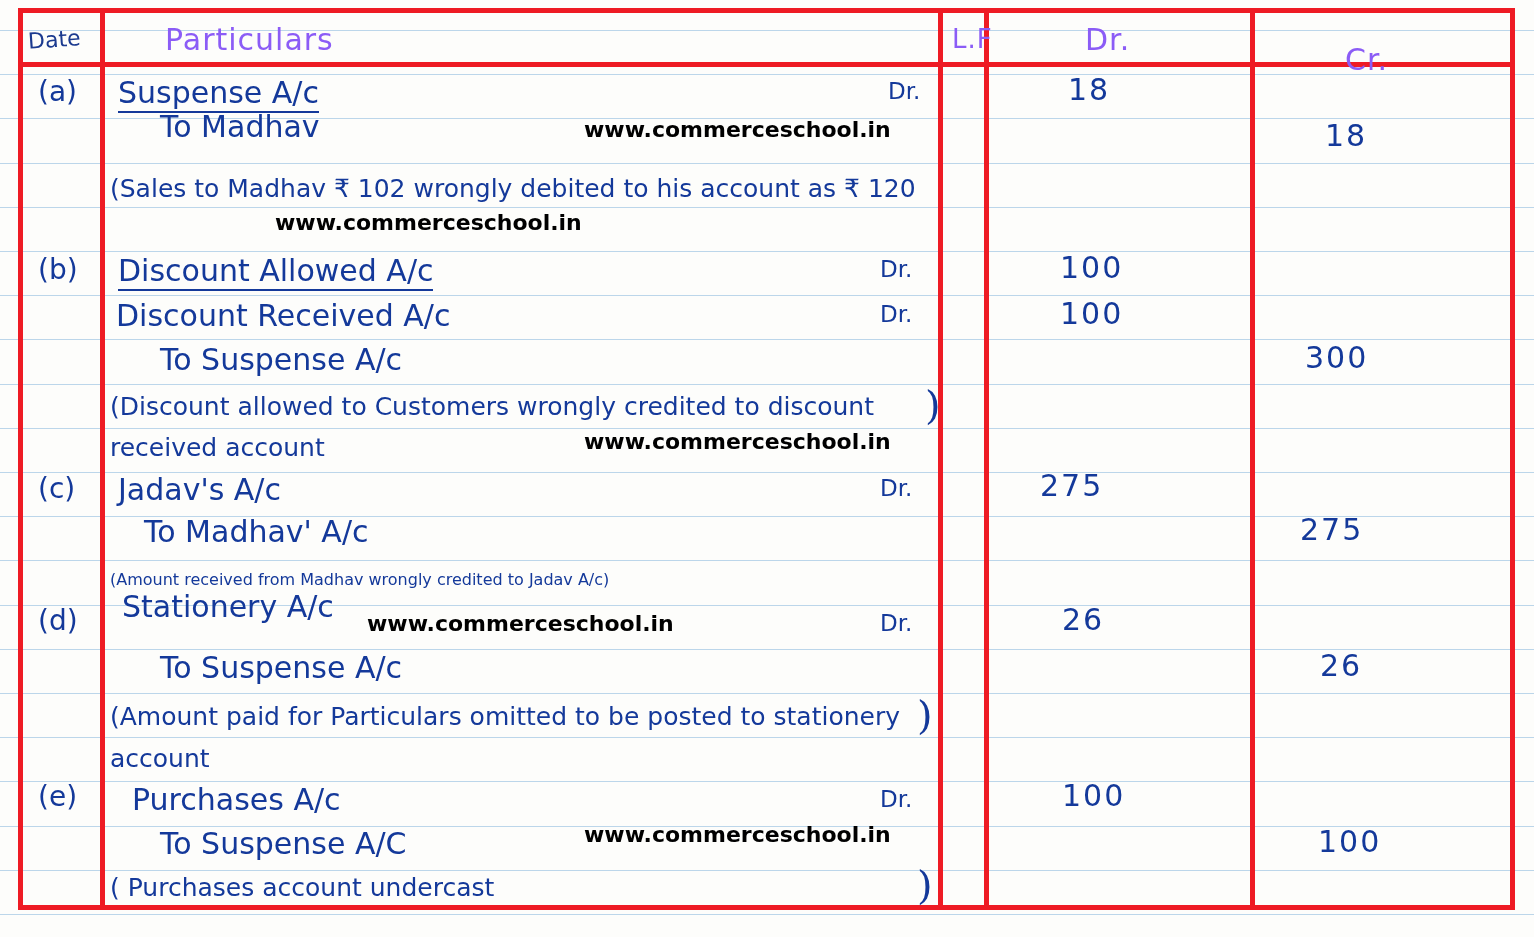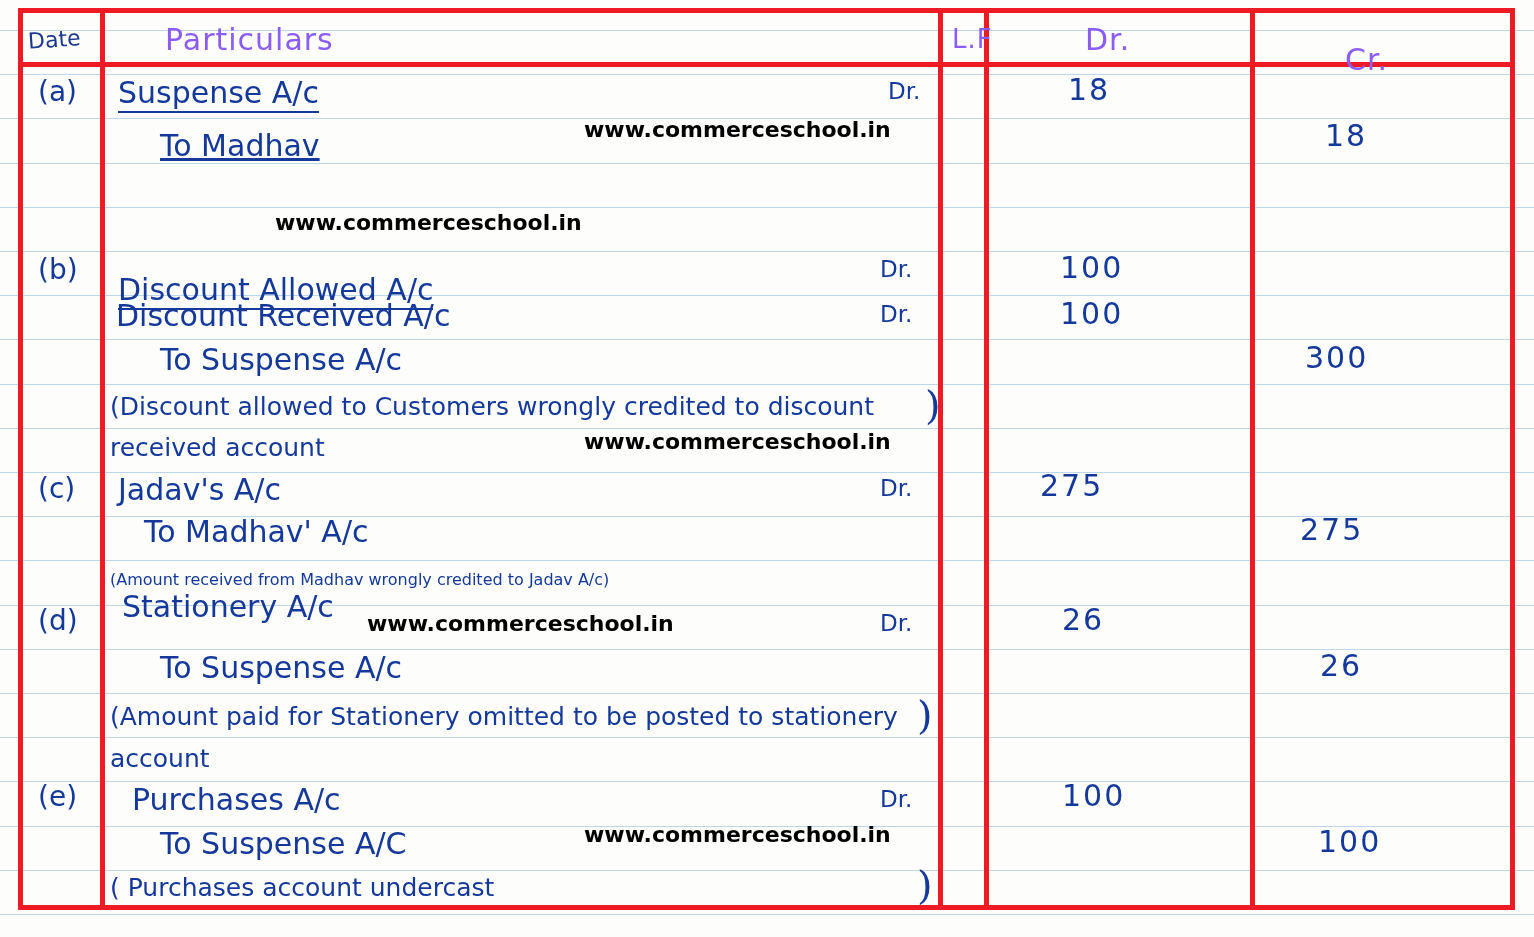--- a/index.html
+++ b/index.html
@@ -141,26 +141,27 @@
   <div class="hand hand-h" style="left:165px; top:22px;">Particulars</div>
   <div class="hand hand-h" style="left:952px; top:24px; font-size:26px;">L.F</div>
   <div class="hand hand-h" style="left:1085px; top:22px;">Dr.</div>
   <div class="hand hand-h" style="left:1345px; top:22px;margin-top:20px;">Cr.</div>
 
   <div class="hand hand-idx" style="left:38px; top:75px;">(a)</div>
   <div class="hand hand-body underline-hand" style="left:118px; top:75px;">Suspense A/c</div>
   <div class="hand hand-dr" style="left:888px; top:78px;">Dr.</div>
   <div class="hand hand-num" style="left:1068px; top:72px;">18</div>
 
-  <div class="hand hand-body" style="left:160px; top:128px;text-decoration:underline;">To Madhav</div>
+  <div class="hand hand-body" style="left:160px; top:109px;">To Madhav</div>
   <div class="hand hand-num" style="left:1325px; top:118px;">18</div>
 
+  <div class="hand hand-narr" style="left:110px; top:168px; width:830px; white-space:normal; line-height:41px;">(Sales to Madhav ₹ 102 wrongly debited to his account as ₹ 120</div>
 
   <div class="hand hand-idx" style="left:38px; top:253px;">(b)</div>
-  <div class="hand hand-body underline-hand" style="left:118px; top:253px;margin-top:19px;">Discount Allowed A/c</div>
+  <div class="hand hand-body underline-hand" style="left:118px; top:253px;">Discount Allowed A/c</div>
   <div class="hand hand-dr" style="left:880px; top:256px;">Dr.</div>
   <div class="hand hand-num" style="left:1060px; top:250px;">100</div>
 
   <div class="hand hand-body" style="left:116px; top:298px;">Discount Received A/c</div>
   <div class="hand hand-dr" style="left:880px; top:301px;">Dr.</div>
   <div class="hand hand-num" style="left:1060px; top:296px;">100</div>
 
   <div class="hand hand-body" style="left:160px; top:342px;">To Suspense A/c</div>
   <div class="hand hand-num" style="left:1305px; top:340px;">300</div>
 
@@ -178,21 +179,21 @@
   <div class="hand hand-narr" style="left:110px; top:560px; width:840px; white-space:normal; line-height:40px; font-size:16px;">(Amount received from Madhav wrongly credited to Jadav A/c)</div>
 
   <div class="hand hand-idx" style="left:38px; top:604px;">(d)</div>
   <div class="hand hand-body" style="left:122px; top:582px;margin-top:7px;">Stationery A/c</div>
   <div class="hand hand-dr" style="left:880px; top:610px;">Dr.</div>
   <div class="hand hand-num" style="left:1062px; top:602px;">26</div>
 
   <div class="hand hand-body" style="left:160px; top:650px;">To Suspense A/c</div>
   <div class="hand hand-num" style="left:1320px; top:648px;">26</div>
 
-  <div class="hand hand-narr" style="left:110px; top:696px; width:790px; white-space:normal; line-height:42px;">(Amount paid for Stationery omitted to be posted to stationery account</div>
+  <div class="hand hand-narr" style="left:110px; top:696px; width:790px; white-space:normal; line-height:42px;">(Amount paid for Particulars omitted to be posted to stationery account</div>
   <div class="paren-big" style="left:917px; top:692px;">)</div>
 
   <div class="hand hand-idx" style="left:38px; top:780px;">(e)</div>
   <div class="hand hand-body" style="left:132px; top:782px;">Purchases A/c</div>
   <div class="hand hand-dr" style="left:880px; top:786px;">Dr.</div>
   <div class="hand hand-num" style="left:1062px; top:778px;">100</div>
 
   <div class="hand hand-body" style="left:160px; top:826px;">To Suspense A/C</div>
   <div class="hand hand-num" style="left:1318px; top:824px;">100</div>
 

